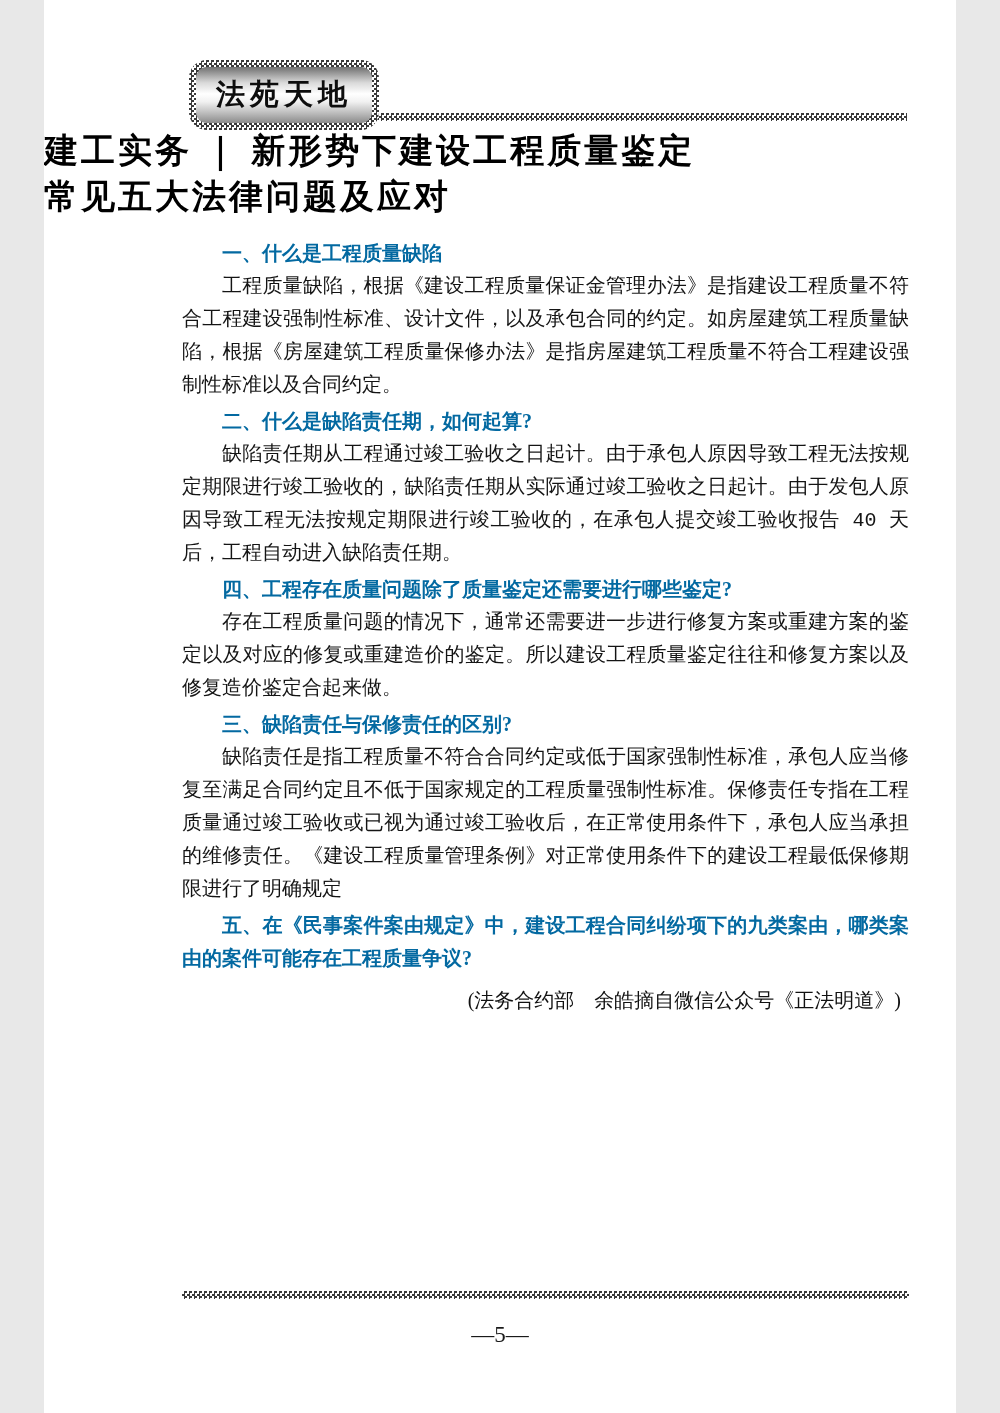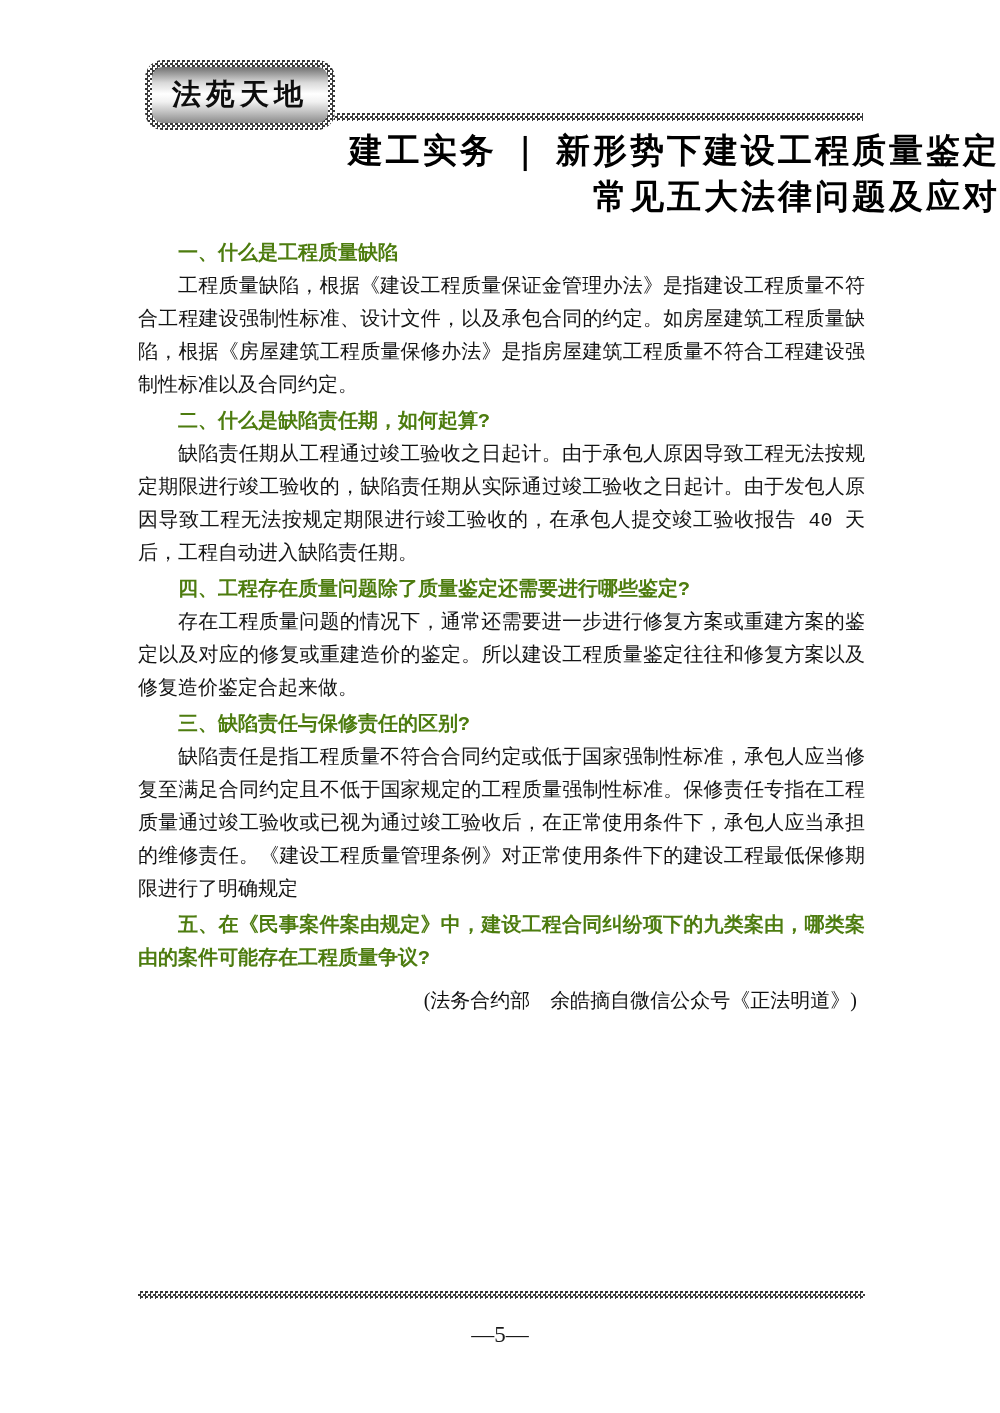--- a/index.html
+++ b/index.html
@@ -1,19 +1,19 @@
 <!DOCTYPE html>
 <html><head>
 <meta charset="utf-8">
 <style>
   * { box-sizing: border-box; }
   html, body { margin: 0; padding: 0; background: #e8e8e8; }
   .page {
     position: relative;
-    width: 1000px;
+    width: 912px;
     height: 1413px;
     margin: 0 auto;
     background: #ffffff;
     color: #141414;
     font-family: "Liberation Serif", serif;
     overflow: hidden;
   }
   
   .checker {
     background: repeating-conic-gradient(#3a3a3a 0% 25%, #ffffff 0% 50%);
@@ -45,45 +45,45 @@
     width: 563px;
     height: 8px;
     z-index: 1;
   }
   
   .title {
     position: absolute;
     top: 128px;
     left: 0;
     width: 100%;
-    text-align: right;
+    text-align: left;
     font-family: "Liberation Serif", serif;
     font-weight: bold;
     font-size: 34px;
     line-height: 46px;
     letter-spacing: 3px;
     color: #000;
   }
   
   .content {
     position: absolute;
     top: 221px;
     left: 138px;
     width: 727px;
   }
   .section { margin: 0; }
   .section-heading {
-    font-family: Liberation Mono, monospace;
+    font-family: Liberation Serif, serif;
     font-weight: bold;
     font-size: 20px;
     line-height: 33px;
     margin: 3px 0 0 0;
     text-indent: 2em;
     text-align: justify;
-    color: #4d7c0f;
+    color: #0369a1;
   }
   .section:first-child .section-heading { margin-top: 16px; }
   .body-para {
     font-family: Liberation Mono, monospace;
     font-size: 20px;
     line-height: 33px;
     margin: 0;
     text-indent: 2em;
     text-align: justify;
     color: #141414;

